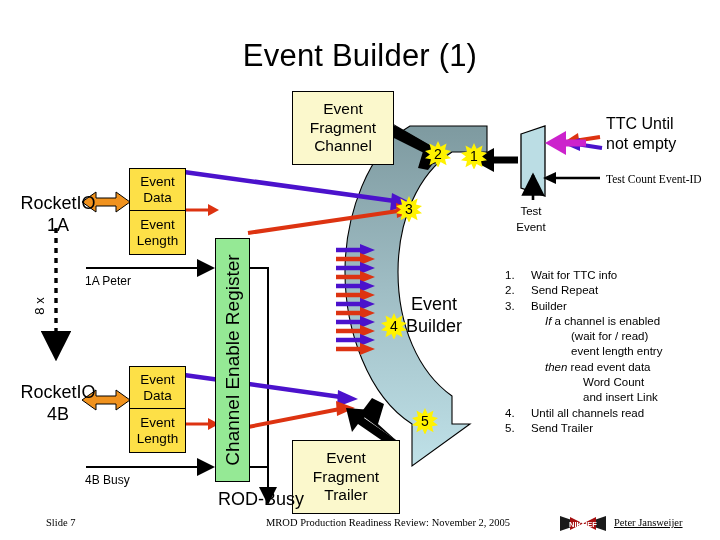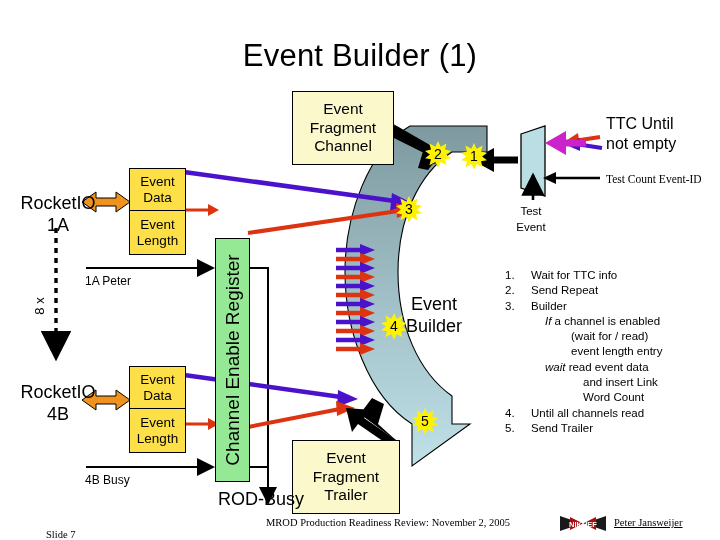--- a/index.html
+++ b/index.html
@@ -87,21 +87,21 @@
   }
   #s1{left:461px;top:143px;}
   #s2{left:425px;top:141px;}
   #s3{left:396px;top:196px;}
   #s4{left:381px;top:313px;}
   #s5{left:412px;top:408px;}
 
   
   #footer{left:0;top:517px;width:720px;height:20px;font-size:10.5px;
           font-family:"Liberation Serif","DejaVu Serif",serif;}
-  #f-slide{left:46px;top:12px;position:absolute;}
+  #f-slide{left:46px;top:0;position:absolute;}
   #f-center{left:266px;top:0;position:absolute;white-space:nowrap;}
   #f-author{left:614px;top:0;position:absolute;white-space:nowrap;text-decoration:underline;}
   #f-logo{position:absolute;left:558px;top:-3px;width:50px;height:19px;}
 
   svg.layer{position:absolute;left:0;top:0;width:720px;height:540px;overflow:visible;}
   #svg-back{z-index:1;}
   .ui{z-index:5;}
 </style>
 </head>
 <body>
@@ -331,27 +331,27 @@
       <div class="row sub1">
         <span class="t"><em>If</em> a channel is enabled</span>
       </div>
       <div class="row sub2">
         <span class="t">(wait for / read)</span>
       </div>
       <div class="row sub2">
         <span class="t">event length entry</span>
       </div>
       <div class="row sub1">
-        <span class="t"><em>wait</em> read event data</span>
+        <span class="t"><em>then</em> read event data</span>
+      </div>
+      <div class="row sub3">
+        <span class="t">Word Count</span>
       </div>
       <div class="row sub3">
         <span class="t">and insert Link</span>
-      </div>
-      <div class="row sub3">
-        <span class="t">Word Count</span>
       </div>
       <div class="row">
         <span class="n">4.</span>
         <span class="t">Until all channels read</span>
       </div>
       <div class="row">
         <span class="n">5.</span>
         <span class="t">Send Trailer</span>
       </div>
     </div>

